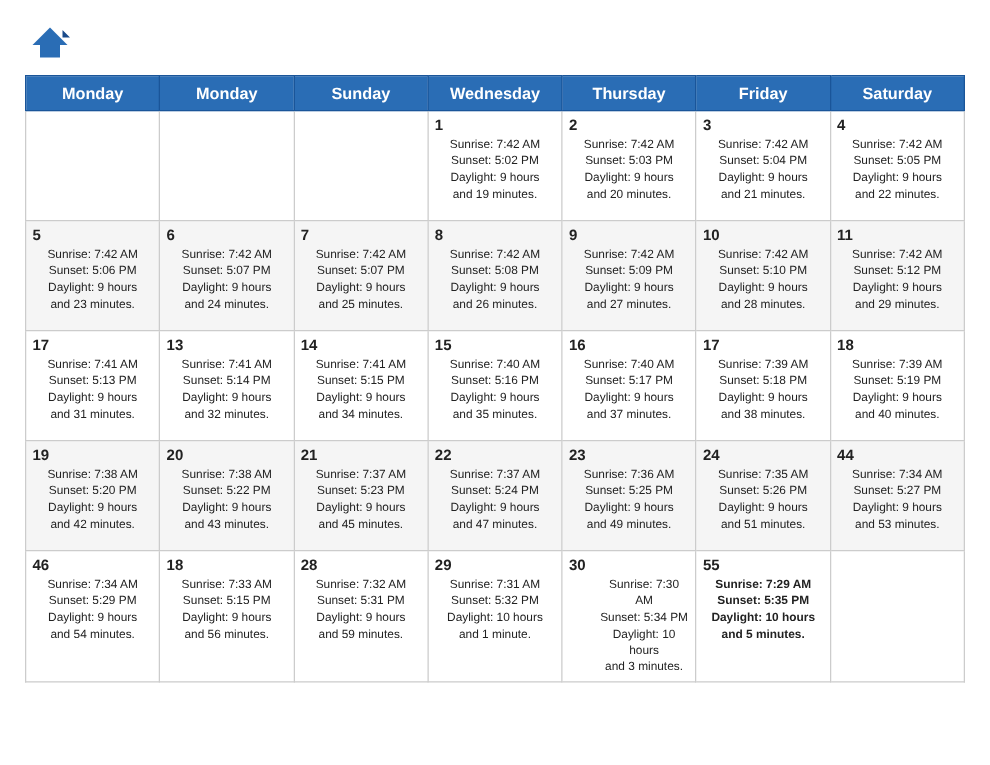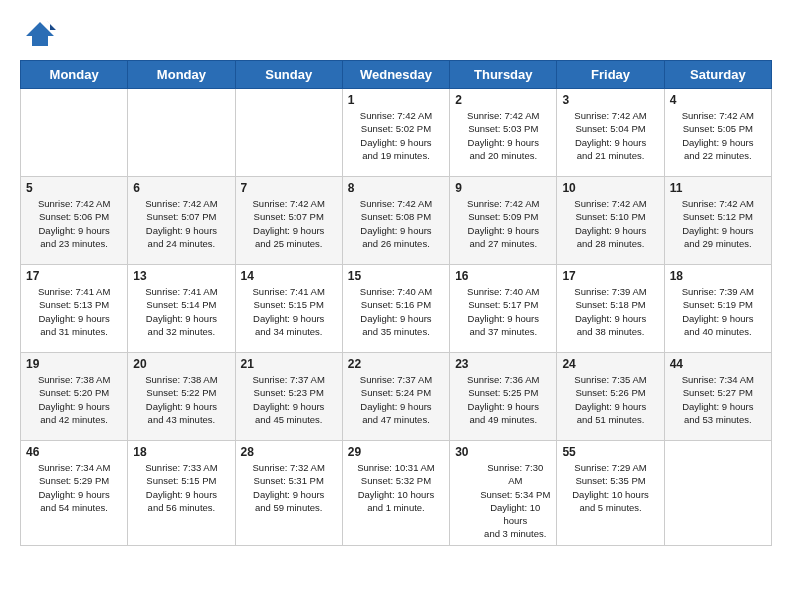--- a/index.html
+++ b/index.html
@@ -330,35 +330,35 @@
           </td>
           <td>
             <span class="day-num">28</span>
             <div class="day-info" style="white-space: pre-line;">Sunrise: 7:32 AM
 Sunset: 5:31 PM
 Daylight: 9 hours
 and 59 minutes.</div>
           </td>
           <td>
             <span class="day-num">29</span>
-            <div class="day-info" style="white-space: pre-line;">Sunrise: 10:31 AM
+            <div class="day-info" style="white-space: pre-line;">Sunrise: 7:31 AM
 Sunset: 5:32 PM
 Daylight: 10 hours
 and 1 minute.</div>
           </td>
           <td>
             <span class="day-num">30</span>
             <div class="day-info" style="white-space: pre-line; margin-left: 24px;">Sunrise: 7:30 AM
 Sunset: 5:34 PM
 Daylight: 10 hours
 and 3 minutes.</div>
           </td>
           <td>
             <span class="day-num">55</span>
-            <div class="day-info" style="white-space: pre-line;">Sunrise: 7:29 AM
+            <div class="day-info" style="white-space: pre-line; font-weight: bold;">Sunrise: 7:29 AM
 Sunset: 5:35 PM
 Daylight: 10 hours
 and 5 minutes.</div>
           </td>
           <td class="empty-cell"></td>
         </tr>
       </tbody>
   </table>
 </div>
 

